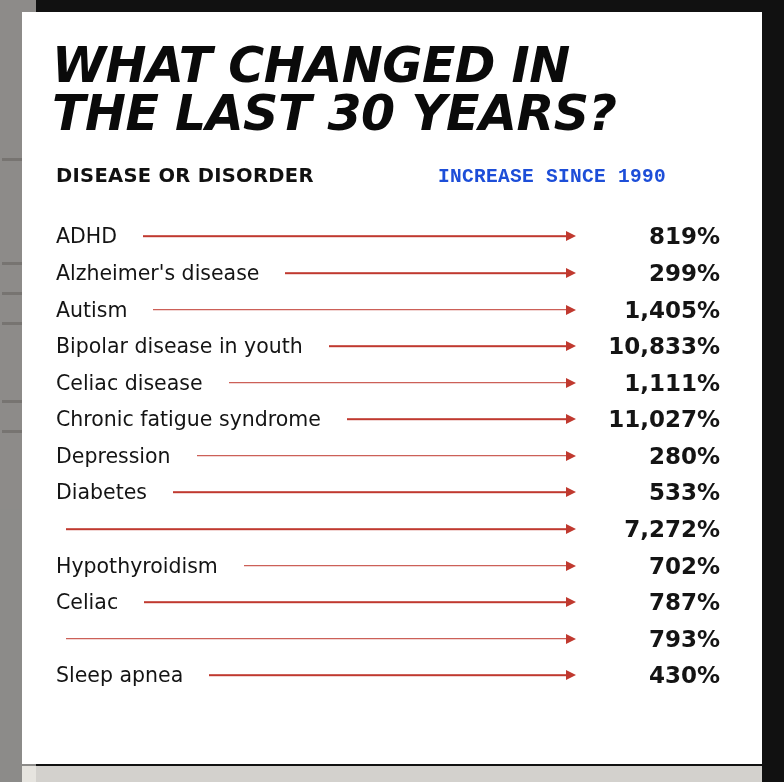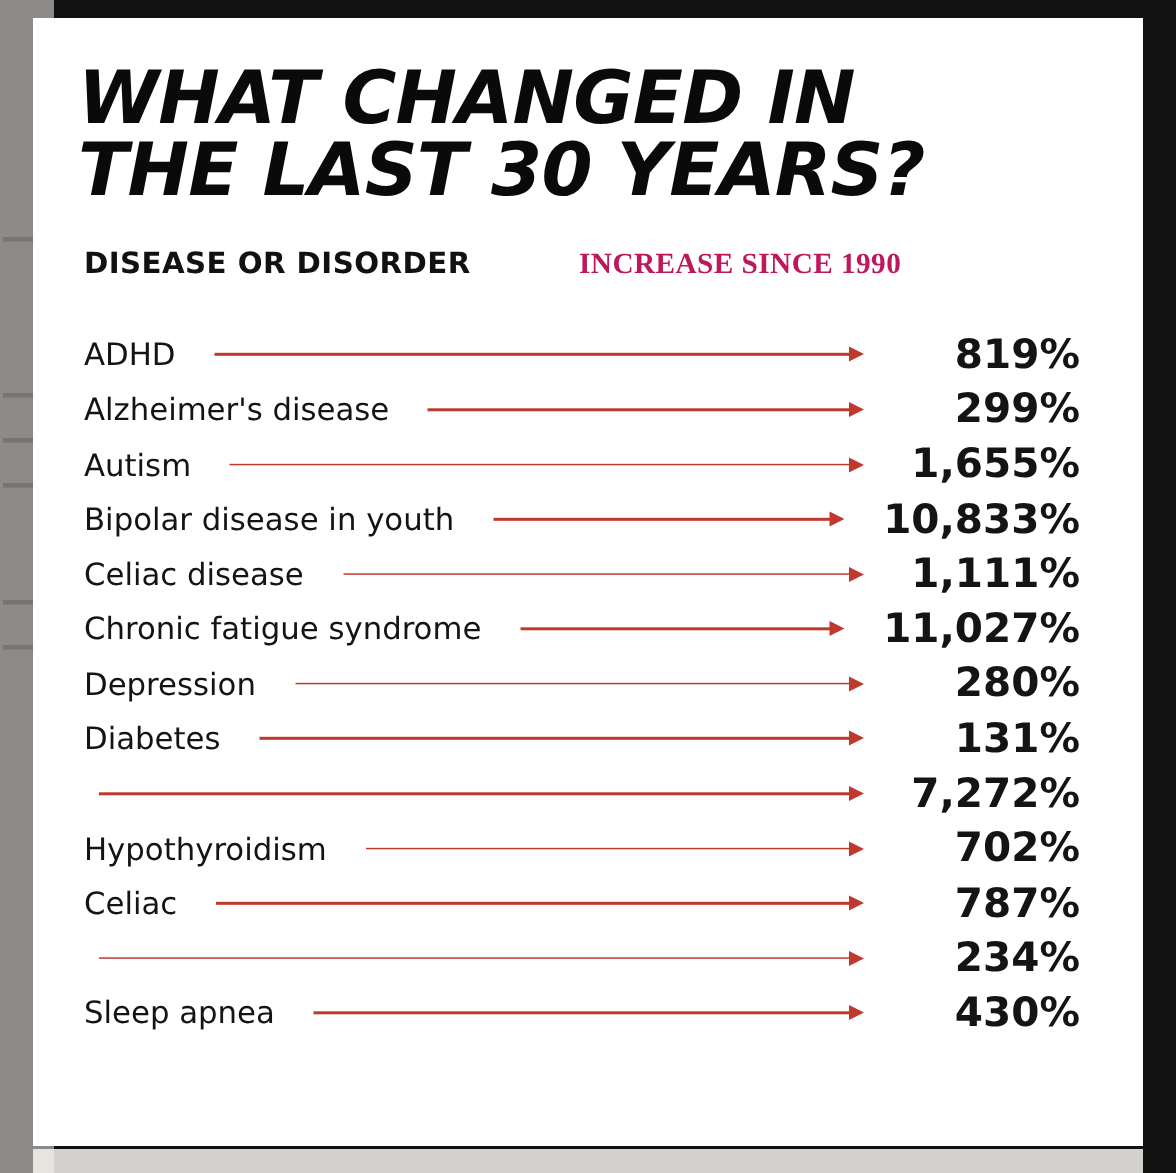--- a/index.html
+++ b/index.html
@@ -70,27 +70,27 @@
   }
   .head-left {
     font-family: "DejaVu Sans", sans-serif;
     font-weight: 700;
     font-size: 19.5px;
     letter-spacing: 0.3px;
     color: #111111;
     flex: 0 0 330px;
   }
   .head-right {
-    font-family: Liberation Serif, serif;
+    font-family: Liberation Mono, monospace;
     font-weight: 700;
     font-size: 19.5px;
     letter-spacing: 0.3px;
-    color: #be185d;
+    color: #1d4ed8;
     flex: 1;
-    text-align: left;
+    text-align: center;
     padding-right: 10px;
   }
   .row {
     display: flex;
     align-items: center;
     height: 36.6px;
     padding: 0 8px;
     gap: 16px;
   }
   .row-label {
@@ -122,21 +122,21 @@
     right: 0;
     top: 50%;
     width: 0; height: 0;
     transform: translateY(-50%);
     border-top: 5px solid transparent;
     border-bottom: 5px solid transparent;
     border-left: 10px solid #c0392f;
   }
   .row-value {
     font-family: "DejaVu Sans", sans-serif;
-    font-size: 27px;
+    font-size: 23px;
     font-weight: 700;
     color: #141414;
     flex: 0 0 auto;
     text-align: right;
     min-width: 118px;
     padding-right: 8px;
   }
   .bottom-strip {
     position: absolute;
     left: 22px;
@@ -190,21 +190,21 @@
           </div>
         <div class="row-value">299%</div>
       </div>
 
       <div class="row">
         <div class="row-label">Autism</div>
         <div class="row-arrow">
             <div class="shaft"></div>
             <div class="head"></div>
           </div>
-        <div class="row-value">1,655%</div>
+        <div class="row-value">1,405%</div>
       </div>
 
       <div class="row">
         <div class="row-label">Bipolar disease in youth</div>
         <div class="row-arrow">
             <div class="shaft"></div>
             <div class="head"></div>
           </div>
         <div class="row-value">10,833%</div>
       </div>
@@ -235,21 +235,21 @@
           </div>
         <div class="row-value">280%</div>
       </div>
 
       <div class="row">
         <div class="row-label">Diabetes</div>
         <div class="row-arrow">
             <div class="shaft"></div>
             <div class="head"></div>
           </div>
-        <div class="row-value">131%</div>
+        <div class="row-value">533%</div>
       </div>
 
       <div class="row">
         <div class="row-arrow">
             <div class="shaft"></div>
             <div class="head"></div>
           </div>
         <div class="row-value">7,272%</div>
       </div>
 
@@ -269,21 +269,21 @@
             <div class="head"></div>
           </div>
         <div class="row-value">787%</div>
       </div>
 
       <div class="row">
         <div class="row-arrow">
             <div class="shaft"></div>
             <div class="head"></div>
           </div>
-        <div class="row-value">234%</div>
+        <div class="row-value">793%</div>
       </div>
 
       <div class="row">
         <div class="row-label">Sleep apnea</div>
         <div class="row-arrow">
             <div class="shaft"></div>
             <div class="head"></div>
           </div>
         <div class="row-value">430%</div>
       </div>

